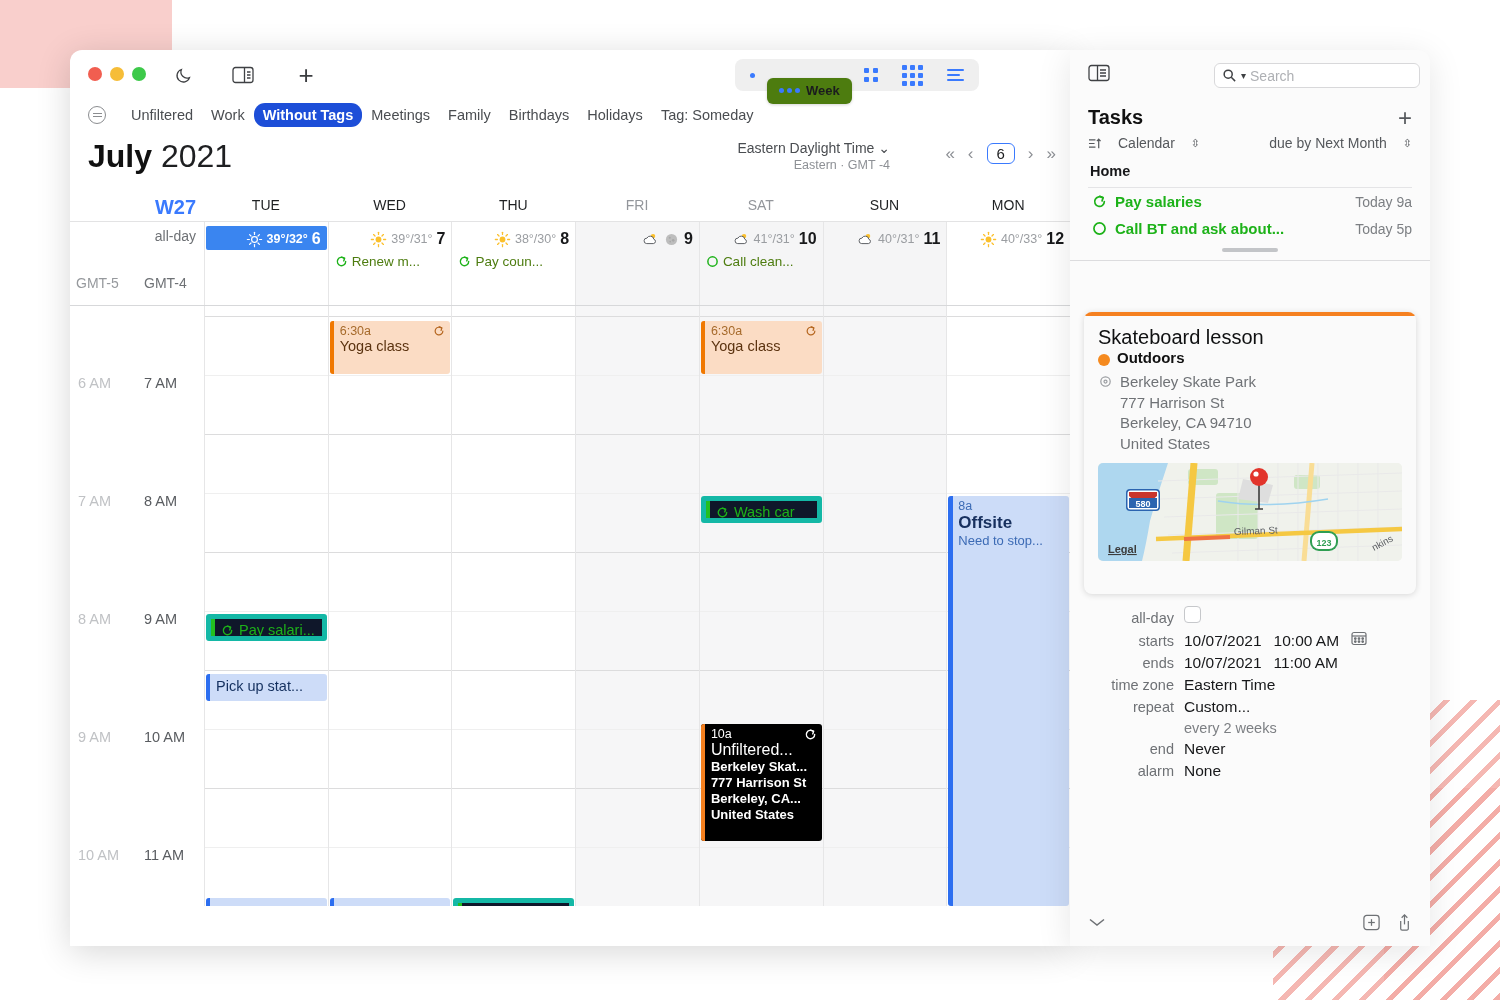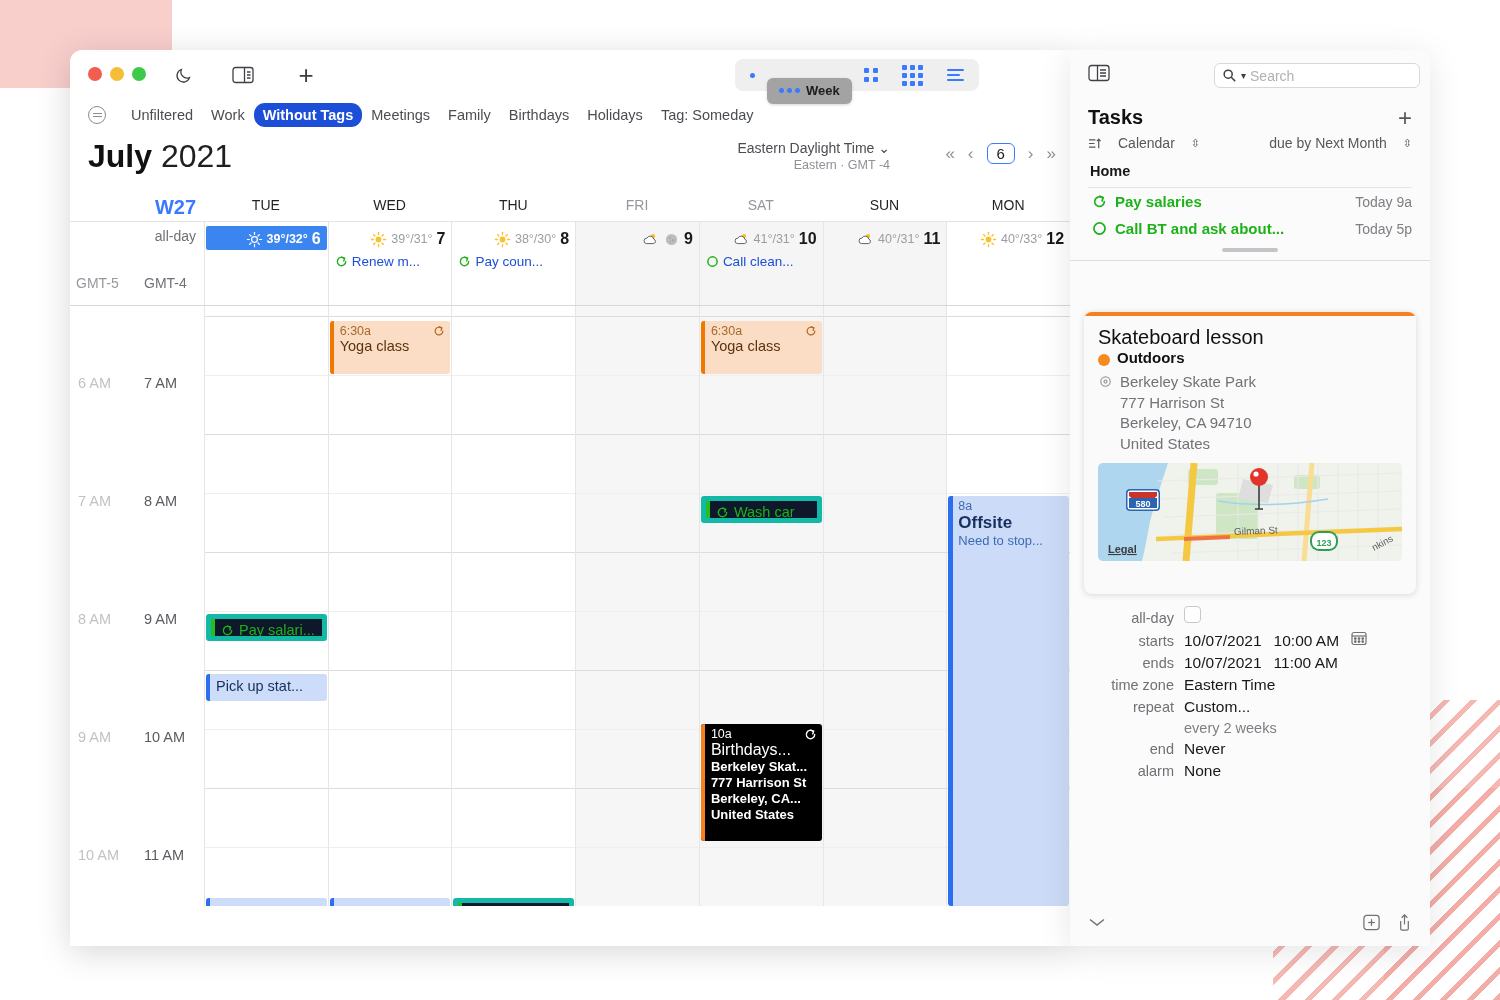--- a/index.html
+++ b/index.html
@@ -52,21 +52,21 @@
   .tb-plus { left: 223px; font-size: 26px; font-weight: 300; color: #3b3d40; line-height: 1; }
 
   
   .viewswitch {
     position: absolute; left: 665px; top: 9px;
     height: 32px; background: #efefef; border-radius: 8px;
     display: flex; align-items: center; padding: 3px; gap: 0;
   }
   .vs-seg { height: 26px; display: flex; align-items: center; justify-content: center;
     border-radius: 6px; padding: 0 12px; color: #3a7afe; font-size: 13px; }
-  .vs-seg.sel { background: #a3a3a3; box-shadow: 0 1px 3px rgba(0,0,0,.17); color: #1b1c1e; font-weight: 600; margin-top: 31px; }
+  .vs-seg.sel { background: #4d7c0f; box-shadow: 0 1px 3px rgba(0,0,0,.17); color: #1b1c1e; font-weight: 600; margin-top: 31px; }
   .vs-dot1 { width: 5px; height: 5px; border-radius: 50%; background: #3a7afe; }
   .dots3 { display: flex; gap: 3px; margin-right: 6px; }
   .dots3 i { width: 5px; height: 5px; border-radius: 50%; background: #3a7afe; display: block; }
   .grid2 { display: grid; grid-template-columns: repeat(2,5px); gap: 4px; }
   .grid2 i { width: 5px; height: 5px; border-radius: 1px; background: #3a7afe; display: block; }
   .grid3 { display: grid; grid-template-columns: repeat(3,5px); gap: 3px; }
   .grid3 i { width: 5px; height: 5px; border-radius: 1px; background: #3a7afe; display: block; }
   .listicon { display: flex; flex-direction: column; gap: 3px; align-items: flex-start; }
   .listicon i { height: 2px; background: #3a7afe; display: block; border-radius: 1px; }
   .listicon i:nth-child(1){ width: 17px; }
@@ -109,21 +109,21 @@
   .ad-gmt2 { position: absolute; left: 74px; top: 53px; font-size: 14px; color: #6e7175; }
   .ad-cell { flex: 1 1 0; border-left: 1px solid #e6e6e7; position: relative; padding-top: 4px; }
   .ad-cell.weekend { background: #f5f5f6; }
   .ad-top { display: flex; align-items: center; justify-content: flex-end; gap: 4px; padding: 2px 6px 0 6px; height: 24px; }
   .ad-sel .ad-top { background: #3a85f0; border-radius: 2px; margin: 0 1px; padding-left: 12px; }
   .ad-temp { font-size: 12.5px; color: #9a9da1; }
   .ad-sel .ad-temp { color: #fff; font-weight: 700; }
   .ad-num { font-size: 16px; color: #18191b; font-weight: 600; }
   .ad-sel .ad-num { color: #fff; }
   .wicon { width: 17px; height: 17px; flex: none; position: relative; }
-  .ad-task { display: flex; align-items: center; gap: 4px; font-size: 13.5px; color: #1d4ed8;
+  .ad-task { display: flex; align-items: center; gap: 4px; font-size: 13.5px; color: #4d7c0f;
     padding: 4px 4px 0 6px; white-space: nowrap; overflow: hidden; }
 
   
   .gridwrap { position: relative; height: 600px; overflow: hidden; background: #fff; }
   .gridrow { display: flex; height: 100%; }
   .g-gut { width: 134px; flex: none; position: relative; }
   .g-col { flex: 1 1 0; border-left: 1px solid #e6e6e7; position: relative; }
   .g-col.weekend { background: #f6f6f7; }
   .hline { position: absolute; left: 0; right: 0; height: 1px; background: #dcdcdd; }
   .hline.half { background: #efefef; }
@@ -645,21 +645,21 @@
           <div class="ev ev-solid-orange" style="top:418px;height:117px">
             <div class="ev-bar"></div>
             <span class="rep-ic">
               <svg width="13" height="13" viewBox="0 0 14 14">
                   <path d="M11.5 7a4.5 4.5 0 1 1-1.5-3.3" fill="none" stroke="#fff" stroke-width="1.5" stroke-linecap="round"></path>
                   <path d="M7.2 2.2l3.2 1.2-1 3" fill="none" stroke="#fff" stroke-width="1.5" stroke-linecap="round" stroke-linejoin="round"></path>
                 </svg>
             </span>
             <div class="ev-body">
               <div class="ev-time">10a</div>
-              <div class="ev-title" style="font-size:16px;font-weight:500">Birthdays...</div>
+              <div class="ev-title" style="font-size:16px;font-weight:500">Unfiltered...</div>
               <div class="ev-sub">Berkeley Skat...</div>
               <div class="ev-sub">777 Harrison St</div>
               <div class="ev-sub">Berkeley, CA...</div>
               <div class="ev-sub">United States</div>
             </div>
           </div>
         </div>
 
         <div class="g-col weekend">
           <div class="hline" style="top:10px"></div>

